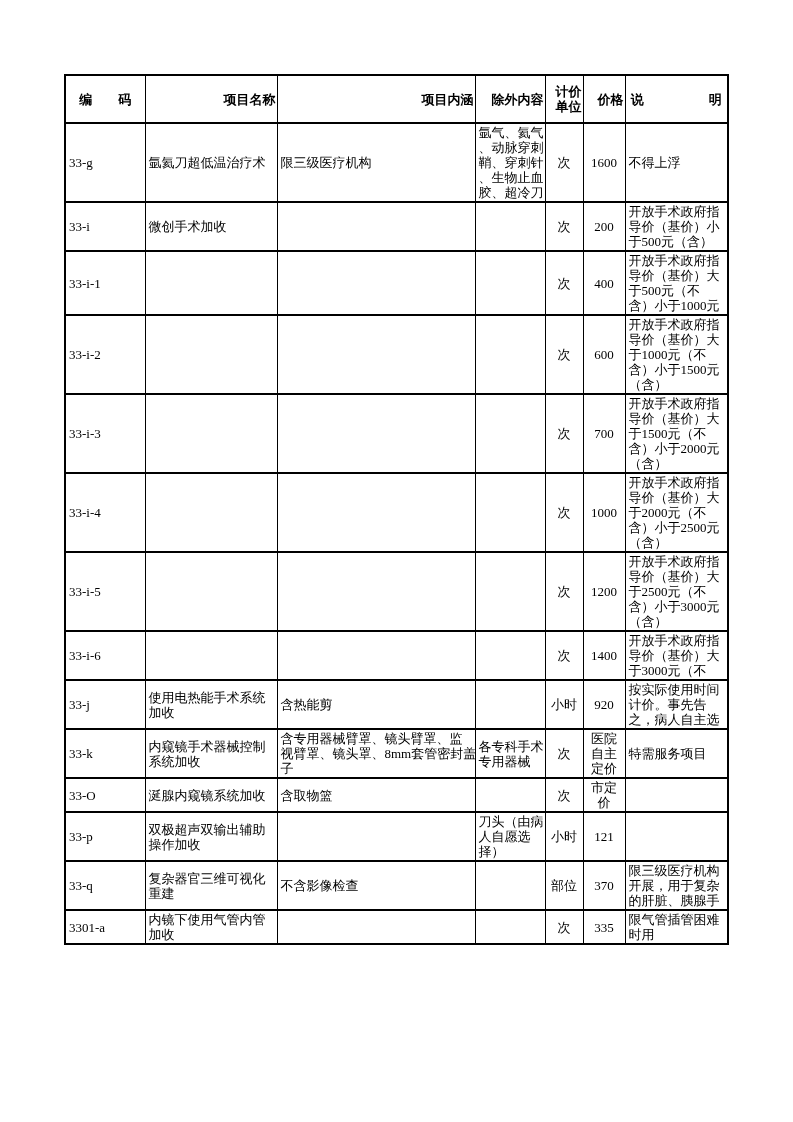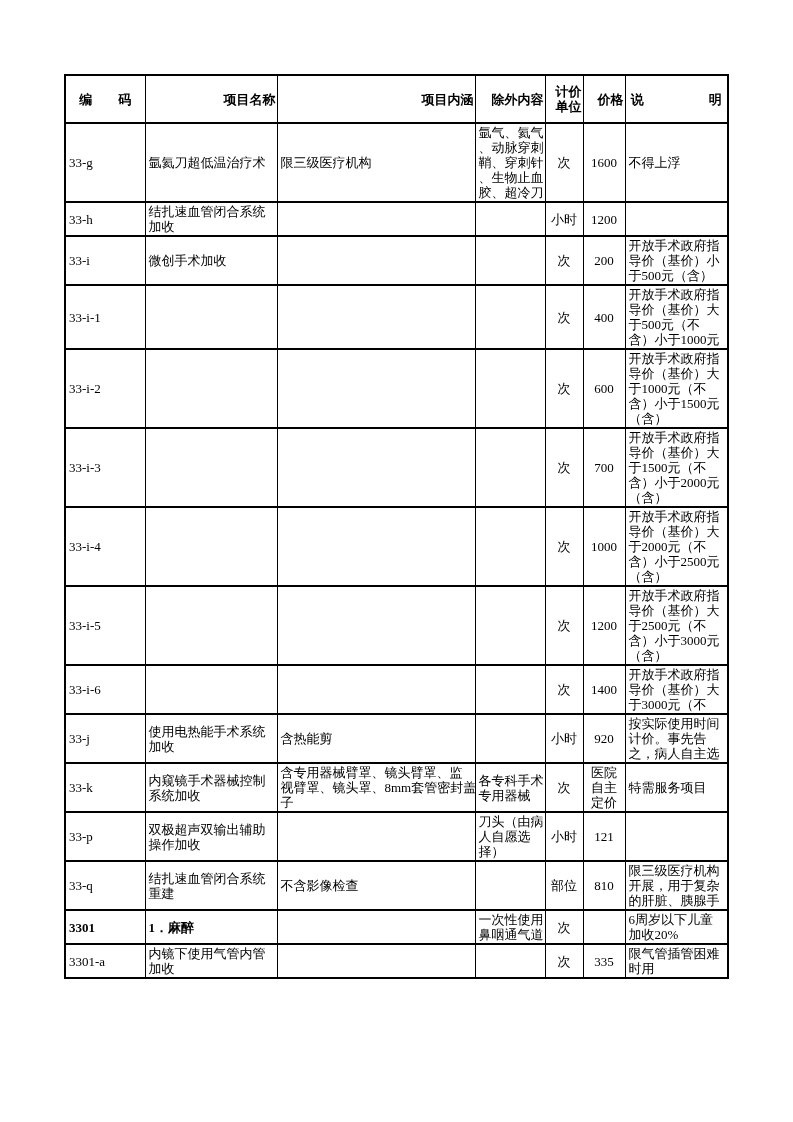--- a/index.html
+++ b/index.html
@@ -77,30 +77,20 @@
           <td class="col-excluded">氩气、氦气
 、动脉穿刺
 鞘、穿刺针
 、生物止血
 胶、超冷刀</td>
           <td class="col-unit">次</td>
           <td class="col-price">1600</td>
           <td class="col-note">不得上浮</td>
         </tr>
         <tr>
-          <td class="col-code">33-h</td>
-          <td class="col-name">结扎速血管闭合系统
-加收</td>
-          <td class="col-content"></td>
-          <td class="col-excluded"></td>
-          <td class="col-unit">小时</td>
-          <td class="col-price">1200</td>
-          <td class="col-note"></td>
-        </tr>
-        <tr>
           <td class="col-code">33-i</td>
           <td class="col-name">微创手术加收</td>
           <td class="col-content"></td>
           <td class="col-excluded"></td>
           <td class="col-unit">次</td>
           <td class="col-price">200</td>
           <td class="col-note">开放手术政府指
 导价（基价）小
 于500元（含）</td>
         </tr>
@@ -200,53 +190,52 @@
 子</td>
           <td class="col-excluded">各专科手术
 专用器械</td>
           <td class="col-unit">次</td>
           <td class="col-price">医院
 自主
 定价</td>
           <td class="col-note">特需服务项目</td>
         </tr>
         <tr>
+          <td class="col-code">33-O</td>
+          <td class="col-name">涎腺内窥镜系统加收</td>
+          <td class="col-content">含取物篮</td>
+          <td class="col-excluded"></td>
+          <td class="col-unit">次</td>
+          <td class="col-price">市定
+价</td>
+          <td class="col-note"></td>
+        </tr>
+        <tr>
           <td class="col-code">33-p</td>
           <td class="col-name">双极超声双输出辅助
 操作加收</td>
           <td class="col-content"></td>
           <td class="col-excluded">刀头（由病
 人自愿选
 择）</td>
           <td class="col-unit">小时</td>
           <td class="col-price">121</td>
           <td class="col-note"></td>
         </tr>
         <tr>
           <td class="col-code">33-q</td>
-          <td class="col-name">结扎速血管闭合系统
+          <td class="col-name">复杂器官三维可视化
 重建</td>
           <td class="col-content">不含影像检查</td>
           <td class="col-excluded"></td>
           <td class="col-unit">部位</td>
-          <td class="col-price">810</td>
+          <td class="col-price">370</td>
           <td class="col-note">限三级医疗机构
 开展，用于复杂
 的肝脏、胰腺手</td>
-        </tr>
-        <tr class="bold-row">
-          <td class="col-code">3301</td>
-          <td class="col-name">1．麻醉</td>
-          <td class="col-content"></td>
-          <td class="col-excluded">一次性使用
-鼻咽通气道</td>
-          <td class="col-unit">次</td>
-          <td class="col-price"></td>
-          <td class="col-note">6周岁以下儿童
-加收20%</td>
         </tr>
         <tr>
           <td class="col-code">3301-a</td>
           <td class="col-name">内镜下使用气管内管
 加收</td>
           <td class="col-content"></td>
           <td class="col-excluded"></td>
           <td class="col-unit">次</td>
           <td class="col-price">335</td>
           <td class="col-note">限气管插管困难

